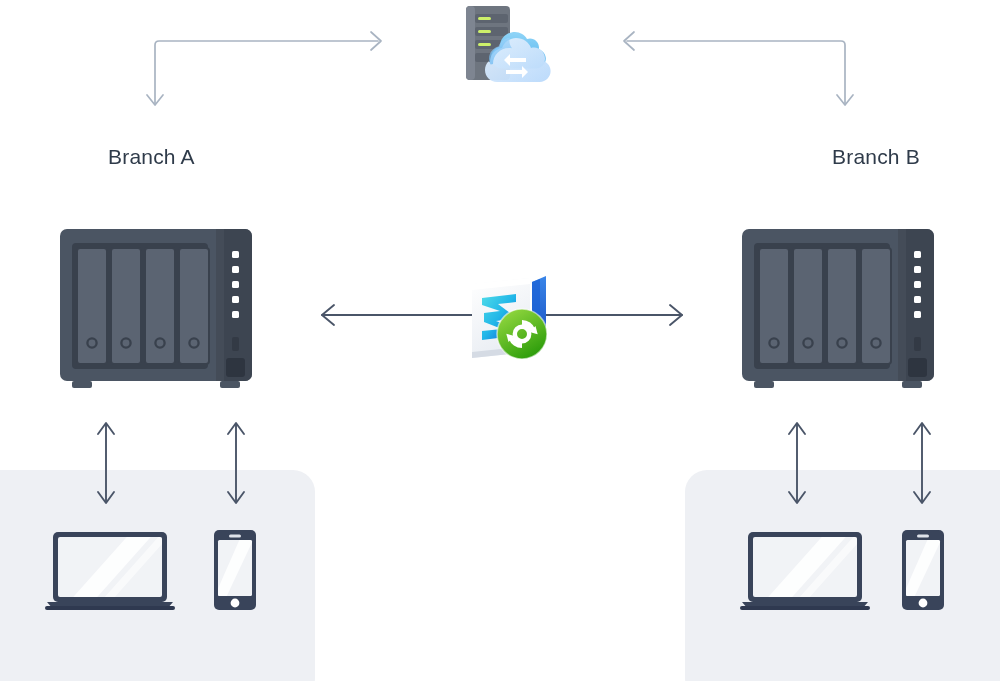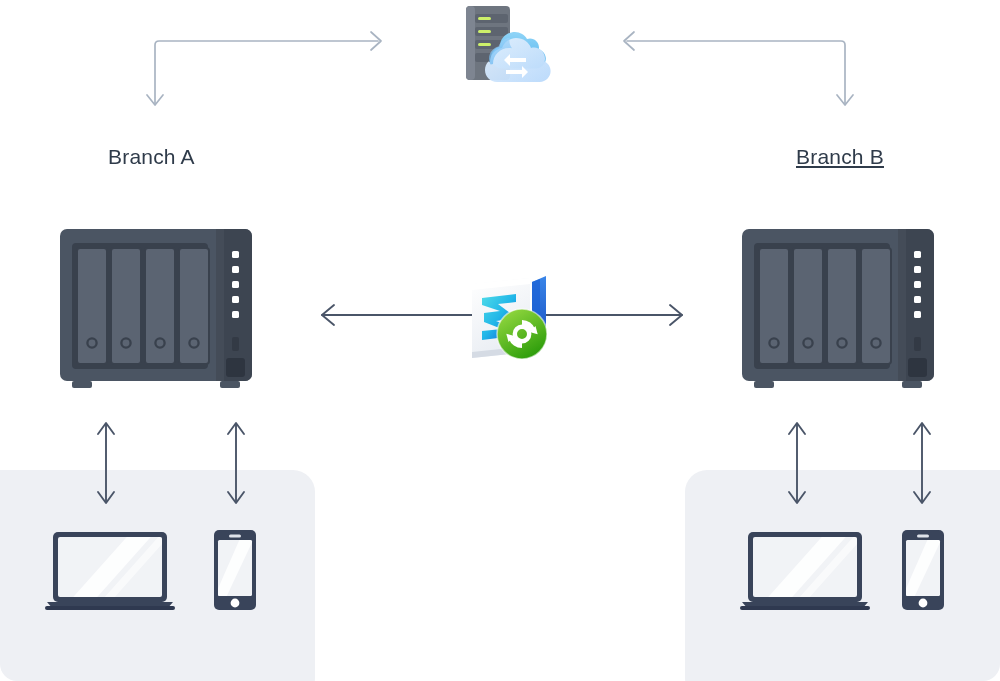--- a/index.html
+++ b/index.html
@@ -10,21 +10,20 @@
   }
   body {
     font-family: "Liberation Sans", sans-serif;
   }
   #stage {
     position: relative;
     width: 1000px;
     height: 681px;
     background: #ffffff;
     overflow: hidden;
-    border-radius: 17px;
   }
 
   
   .device-panel {
     position: absolute;
     background: #eef0f4;
   }
   #panel-left {
     left: -40px;
     top: 470px;
@@ -42,21 +41,21 @@
 
   
   .branch-label {
     position: absolute;
     font-size: 21px;
     color: #2f3b4a;
     letter-spacing: .2px;
     white-space: nowrap;
   }
   #label-a { left: 108px; top: 145px; }
-  #label-b { left: 796px; top: 145px; text-decoration: underline; }
+  #label-b { left: 832px; top: 145px; }
 
   
   .svg-layer {
     position: absolute;
     left: 0; top: 0;
     width: 1000px;
     height: 681px;
     overflow: visible;
   }
   .arrows-top { pointer-events: none; }

